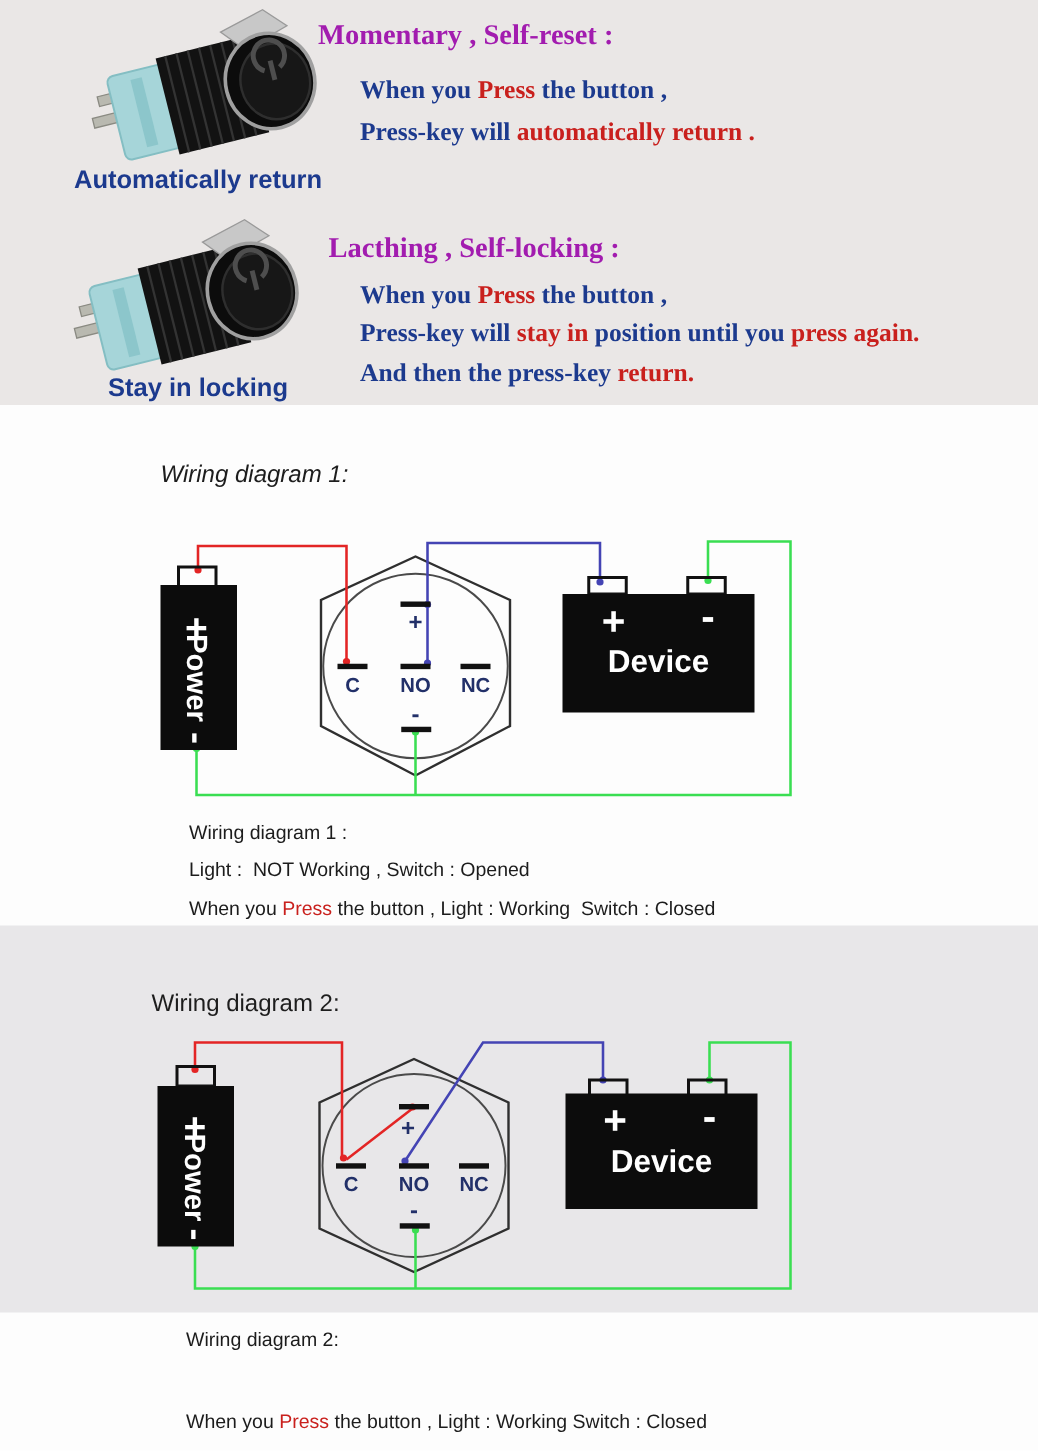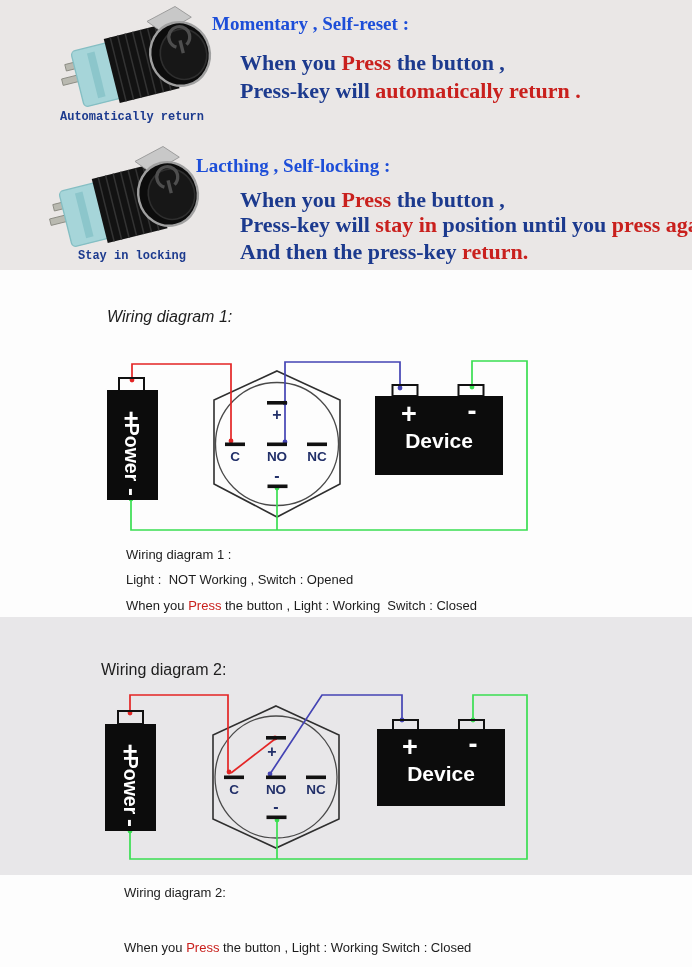--- a/index.html
+++ b/index.html
@@ -4,29 +4,29 @@
 <style>
   html,body{margin:0;padding:0;}
   .page{position:relative;width:692px;height:967px;overflow:hidden;
         font-family:"Liberation Sans",sans-serif;background:#fdfdfd;}
   .sec{position:absolute;left:0;width:692px;}
   .sec-top{top:0;height:270px;background:#eae7e6;}
   .sec-d1{top:270px;height:347px;background:#fdfdfd;}
   .sec-d2{top:617px;height:258px;background:#e8e7e9;}
   .photos-svg{position:absolute;left:0;top:0;width:692px;height:270px;}
   .caption{position:absolute;text-align:center;
-           font-family:Liberation Mono, monospace;font-weight:bold;
-           font-size:12px;color:#1c3a8e;}
+           font-family:Liberation Sans, sans-serif;font-weight:bold;
+           font-size:17px;color:#1c3a8e;}
   .cap1{left:49px;top:110px;width:166px;}
   .cap2{left:42px;top:249px;width:180px;}
   .heading{position:absolute;font-family:"Liberation Serif",serif;
-           font-weight:bold;font-size:19px;color:#1d4ed8;white-space:pre;}
-  .h1{left:212px;top:13px;} .h2{left:196px;top:155px;}
+           font-weight:bold;font-size:19px;color:#a21caf;white-space:pre;}
+  .h1{left:212px;top:13px;} .h2{left:219px;top:155px;}
   .tline{position:absolute;font-family:"Liberation Serif",serif;
-         font-weight:600;font-size:22px;white-space:pre;}
+         font-weight:600;font-size:17px;white-space:pre;}
   .a2{left:240px;top:50px;} .a3{left:240px;top:78px;}
   .b2{left:240px;top:187px;} .b3{left:240px;top:212px;} .b4{left:240px;top:239px;}
   .seg-blue{color:#1c3a8e;} .seg-red{color:#c9201d;} .seg-dark{color:#1c1c1c;}
   .dtitle{position:absolute;font-size:16px;color:#1d1d1d;white-space:pre;}
   .dt1{left:107px;top:38px;font-style:italic;} .dt2{left:101px;top:44px;}
   .wiring{position:absolute;left:0;top:0;width:692px;}
   .w1{height:347px;} .w2{height:350px;}
   .note{position:absolute;font-size:13px;color:#1c1c1c;white-space:pre;}
   .d1n1{left:126px;top:277px;} .d1n2{left:126px;top:302px;} .d1n3{left:126px;top:328px;}
   .d2n1{left:124px;top:268px;} .d2n2{left:124px;top:296px;} .d2n3{left:124px;top:323px;}

